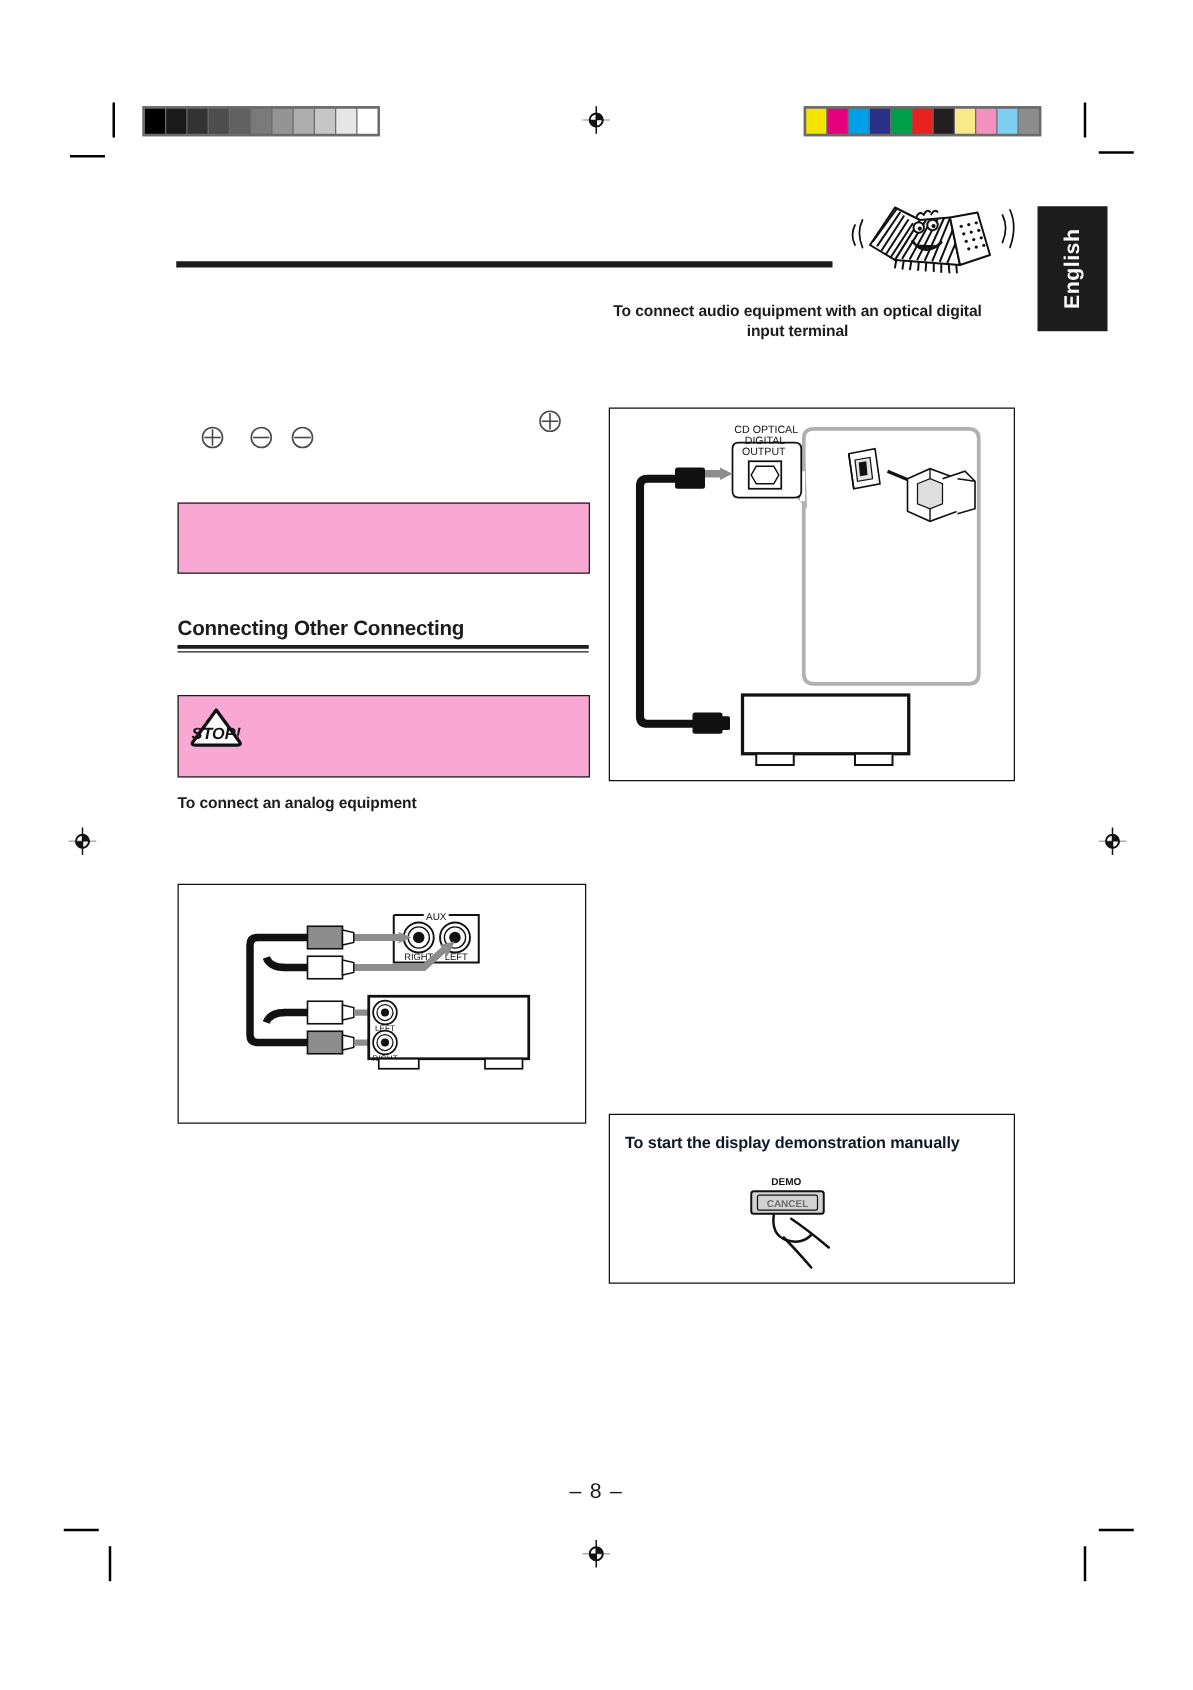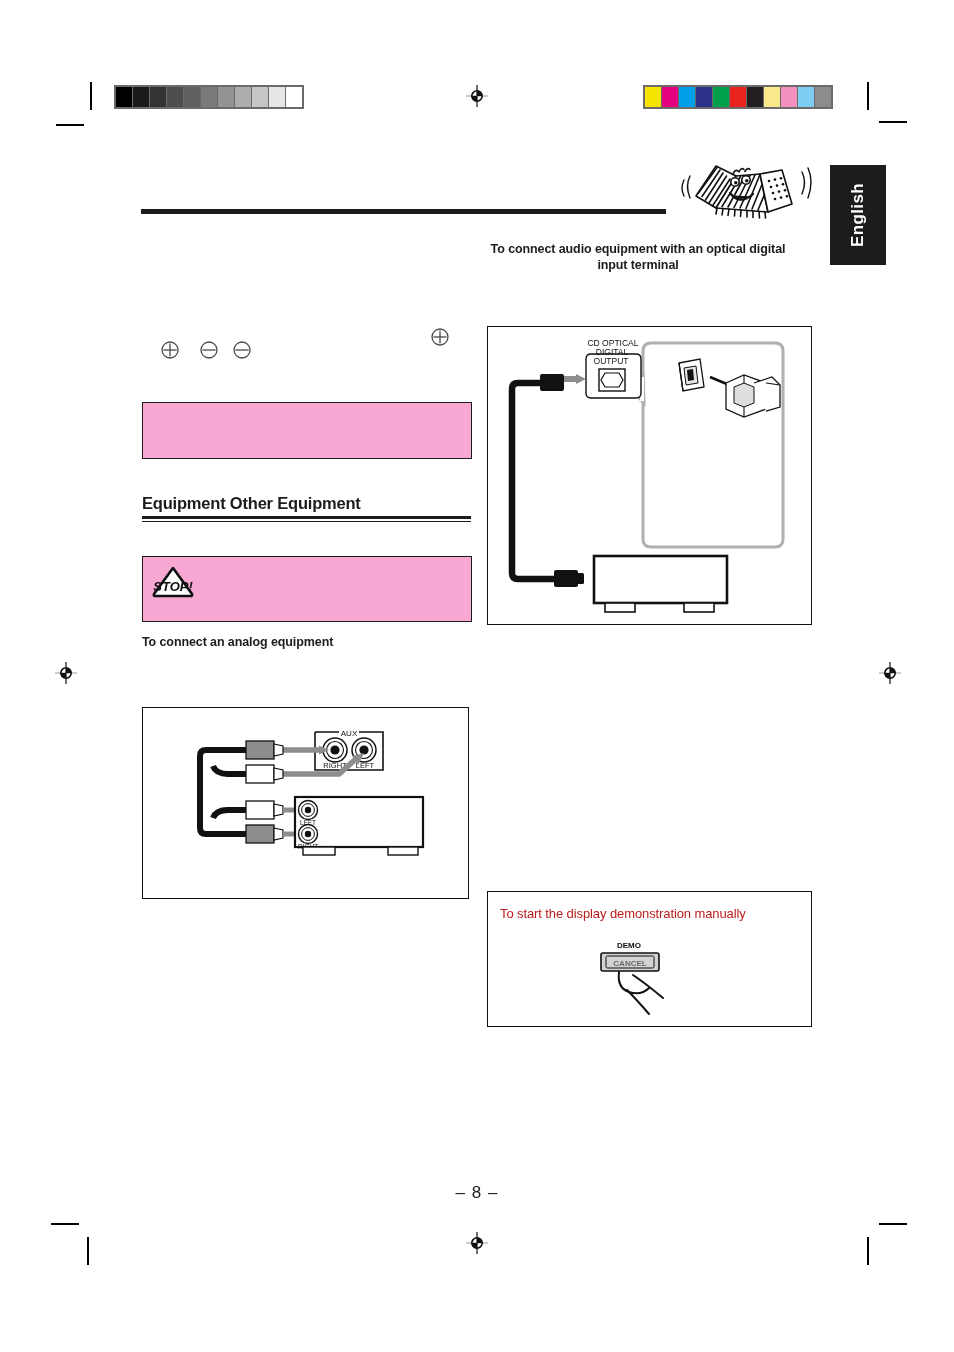--- a/index.html
+++ b/index.html
@@ -93,23 +93,23 @@
   .figbox {
     position: absolute;
     border: 1.6px solid #111;
     box-sizing: border-box;
     background: #fff;
     overflow: hidden;
   }
 
   .callout-title {
     position: absolute;
-    font-weight: normal;
+    font-weight: bold;
     font-size: 13px;
-    color: #b91c1c;
+    color: #0f172a;
     letter-spacing: -.1px;
   }
 
   .sym { position: absolute; }
   .pagenum {
     position: absolute;
     width: 100%;
     text-align: center;
     font-size: 17px;
     color: #1c1c1c;
@@ -269,21 +269,21 @@
   <div class="sym" style="left:430px; top:327px;">
     <svg width="20" height="20" viewBox="0 0 20 20">
       <circle cx="10" cy="10" r="8" fill="none" stroke="#4a4a4a" stroke-width="1.3"></circle>
       <line x1="10" y1="3.4" x2="10" y2="16.6" stroke="#4a4a4a" stroke-width="1.3"></line>
       <line x1="3.4" y1="10" x2="16.6" y2="10" stroke="#4a4a4a" stroke-width="1.3"></line>
     </svg>
   </div>
 
   <div class="boxed" style="left:142px; top:402px; width:330px; height:57px;"></div>
 
-  <div class="sec-head" style="left:142px; top:494px;">Equipment Other Equipment</div>
+  <div class="sec-head" style="left:142px; top:494px;">Connecting Other Connecting</div>
   <div class="sec-rule-thick" style="left:142px; top:516px; width:329px;"></div>
   <div class="sec-rule-thin" style="left:142px; top:521px; width:329px;"></div>
 
   <div class="boxed" style="left:142px; top:556px; width:330px; height:66px;">
     <div style="position:absolute; left:8px; top:8px;">
       <svg width="44" height="34" viewBox="0 0 44 34">
         <path d="M22 3 L41 29 Q42 31 39 31 L5 31 Q2 31 3 29 Z" fill="#fff" stroke="#111" stroke-width="2.6" stroke-linejoin="round"></path>
         <text x="22" y="26" font-family="'Liberation Sans', sans-serif" font-size="13" font-weight="bold" font-style="italic" text-anchor="middle" fill="#111">STOP!</text>
       </svg>
     </div>

